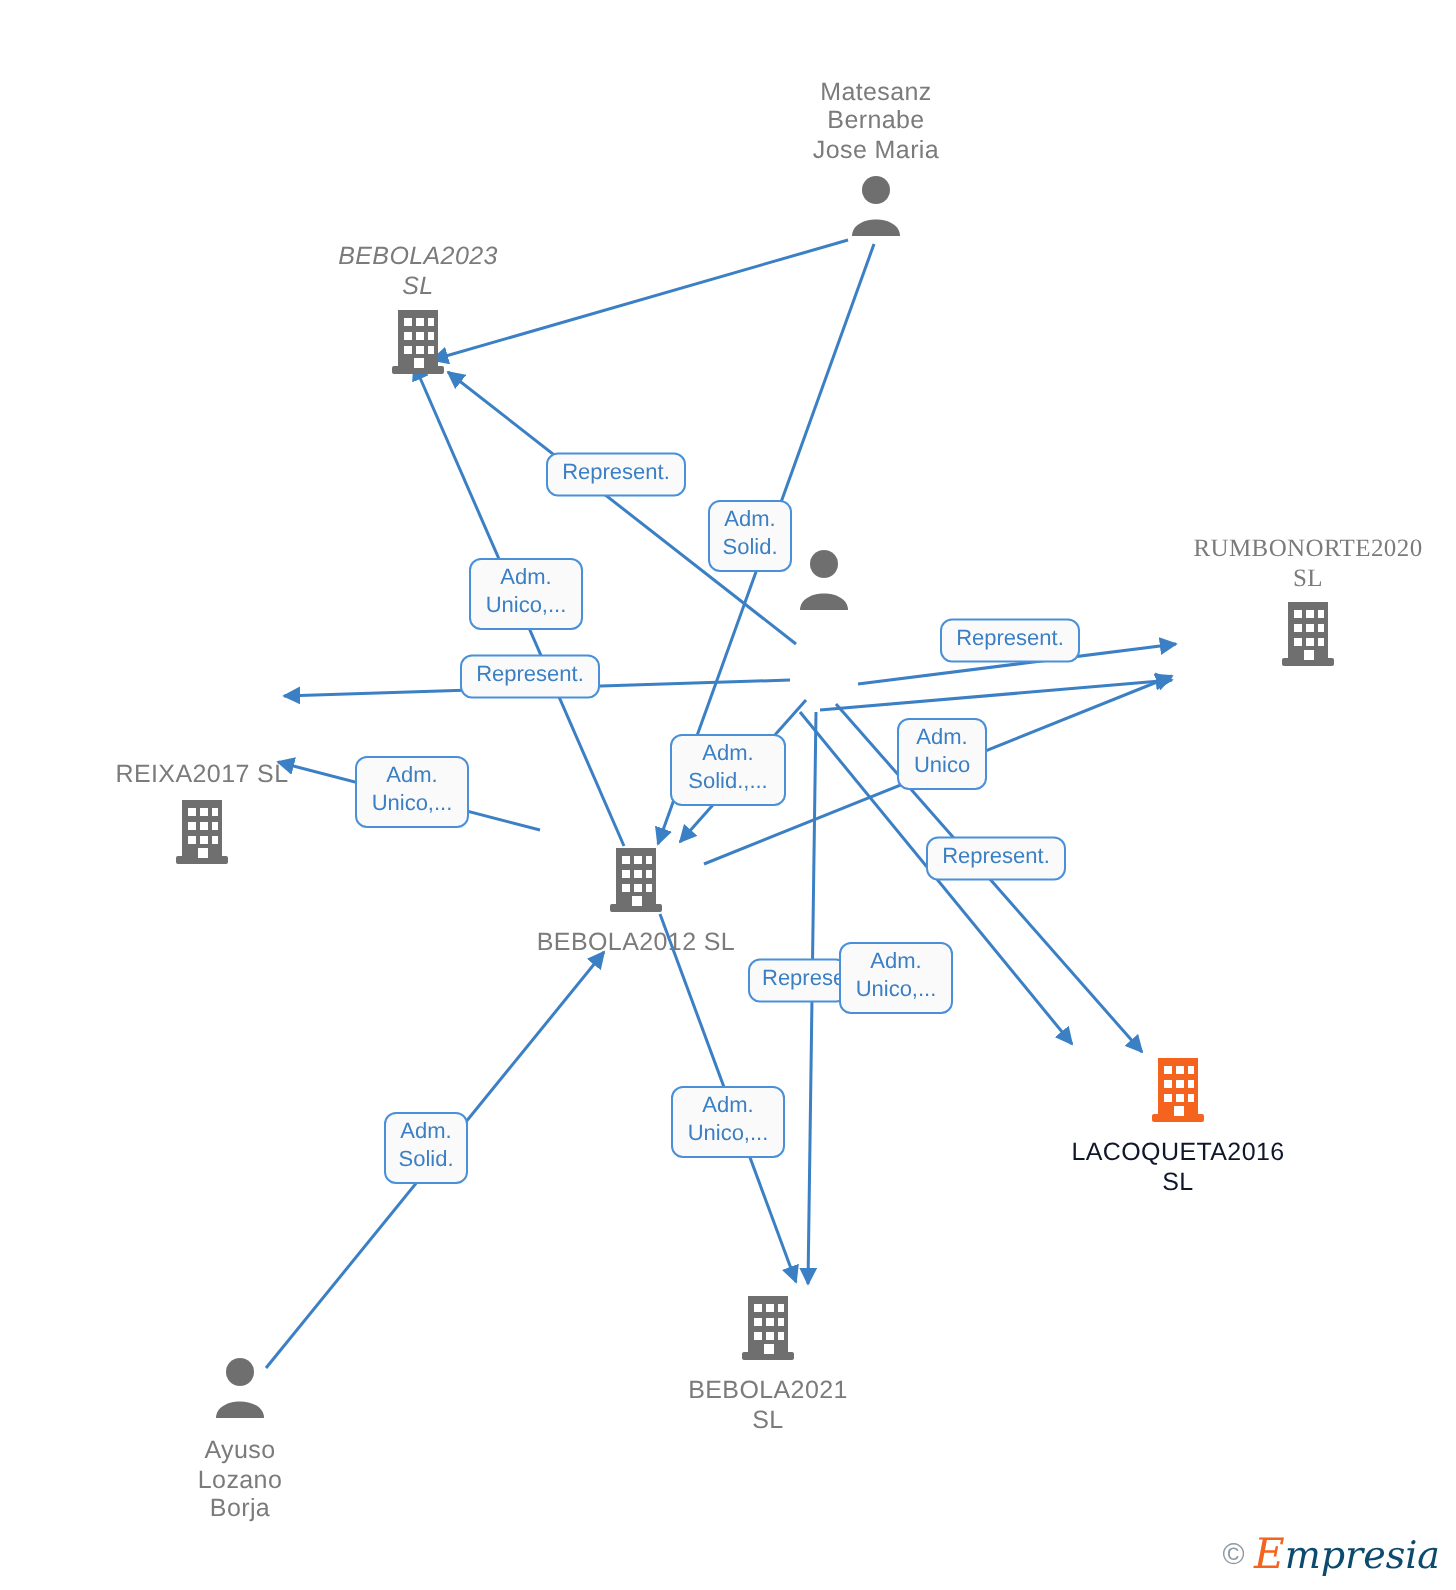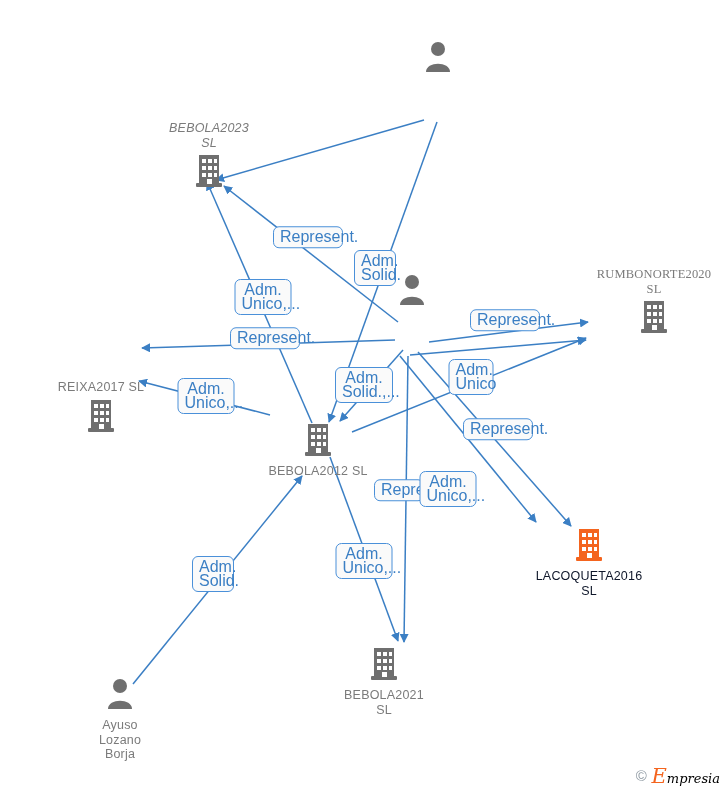--- a/index.html
+++ b/index.html
@@ -47,21 +47,21 @@
   .node.label-above .node-label { margin-bottom: 3px; }
   .node.label-below .node-label { margin-top: 2px; }
 
   .edge-label {
     position: absolute;
     box-sizing: border-box;
     background: #fafafa;
     border: 1.6px solid #4a90d9;
     border-radius: 6px;
     color: #3b7fc4;
-    font-size: 16px;
+    font-size: 11px;
     line-height: 13.5px;
     text-align: center;
     padding: 3px 6px;
     white-space: pre-line;
     transform: translate(-50%, -50%);
   }
   .watermark {
     position: absolute;
     right: 8px;
     bottom: 6px;
@@ -74,24 +74,24 @@
     font-size: 15px;
     vertical-align: 2px;
   }
   .watermark .brand-e {
     color: #f4641e;
     font-family: "DejaVu Serif", serif;
     font-style: italic;
     font-size: 21px;
   }
   .watermark .brand-rest {
-    color: #000000;
+    color: #0c4a6e;
     font-family: "DejaVu Serif", serif;
     font-style: italic;
-    font-size: 13px;
+    font-size: 19px;
   }
 </style>
 </head>
 <body>
 
 <div id="graph">
 
   <svg id="edge-layer" viewBox="0 0 728 795" xmlns="http://www.w3.org/2000/svg">
     <defs>
       <marker id="arrow" viewBox="0 0 10 10" refX="9" refY="5" markerWidth="6" markerHeight="6" orient="auto-start-reverse">
@@ -112,20 +112,23 @@
         <line x1="408" y1="356" x2="404" y2="642" stroke="#3b7fc4" stroke-width="1.5" marker-end="url(#arrow)"></line>
         <line x1="330" y1="457" x2="398" y2="641" stroke="#3b7fc4" stroke-width="1.5" marker-end="url(#arrow)"></line>
         <line x1="133" y1="684" x2="302" y2="476" stroke="#3b7fc4" stroke-width="1.5" marker-end="url(#arrow)"></line>
         <line x1="312" y1="423" x2="207" y2="182" stroke="#3b7fc4" stroke-width="1.5" marker-end="url(#arrow)"></line>
         <line x1="352" y1="432" x2="586" y2="338" stroke="#3b7fc4" stroke-width="1.5" marker-end="url(#arrow)"></line>
       </g>
   </svg>
 
   <div id="nodes-group">
       <div class="node label-above" style="left: 438px; top: 38.5px;">
+        <span class="node-label">Matesanz
+Bernabe
+Jose Maria</span>
         <span class="glyph">
           <svg width="30" height="36" viewBox="0 0 30 36">
             <circle cx="15" cy="10" r="7" fill="#6f6f6f"></circle>
             <path d="M3 33 C3 22 27 22 27 33 Z" fill="#6f6f6f"></path>
           </svg>
         </span>
       </div>
       <div class="node label-above" style="left: 209px; top: 121px; font-style: italic;">
         <span class="node-label">BEBOLA2023
 SL</span>

